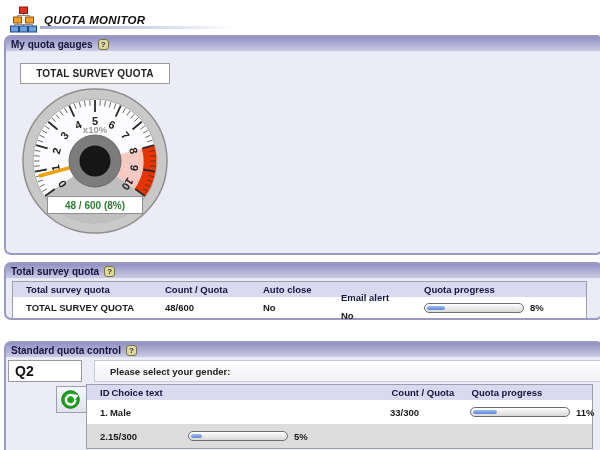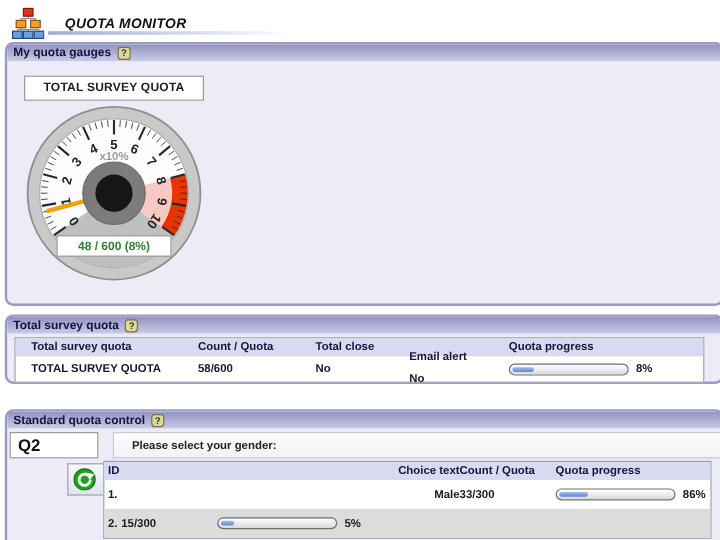--- a/index.html
+++ b/index.html
@@ -5,21 +5,21 @@
   * { box-sizing: border-box; margin: 0; padding: 0; }
   html,body { width:600px; height:450px; }
   body {
     background:#ffffff;
     font-family:"Liberation Sans", sans-serif;
     position:relative;
     overflow:hidden;
     color:#111;
   }
   
-  .app-header { position:absolute; left:10px; top:6px; display:flex; align-items:center; gap:17px; }
+  .app-header { position:absolute; left:10px; top:6px; display:flex; align-items:center; gap:7px; }
   .app-title { font-size:11.5px; font-weight:bold; font-style:italic; color:#101010; letter-spacing:.3px; }
   .title-underline { position:absolute; left:40px; top:26px; width:200px; height:3px;
     background:linear-gradient(to right,#a6accf,#dfe3f2 70%,rgba(255,255,255,0)); }
   
   .panel { position:absolute; left:4px; width:599px; border:2px solid #9a9ac4; border-radius:7px;
     background:#ececf7; }
   .panel-hd { height:15px; display:flex; align-items:center; gap:5px; padding:0 5px;
     background:linear-gradient(#9292c2,#cbcbe6); border-bottom:1px solid #e8e8f4;
     border-radius:4px 4px 0 0; }
   .panel-title { font-size:10px; font-weight:bold; color:#14143f; }
@@ -43,22 +43,22 @@
   .trow { display:flex; align-items:center; font-size:9.5px; }
   .thead { background:#d9d9ef; color:#14143f; font-weight:bold; height:15px; }
   .tdata { height:21px; font-weight:bold; color:#1a1a1a; }
   
   .c-name  { flex:0 0 152px; padding-left:13px; }
   .c-count { flex:0 0 98px; }
   .c-auto  { flex:0 0 78px; }
   .c-email { flex:0 0 83px;margin-top:16px; }
   .c-prog  { flex:1; display:flex; align-items:center; gap:6px; }
   
-  .d-id     { flex:0 0 14px; padding-left:3px; }
-  .d-choice { flex:0 0 282px; padding-left:2px;text-align:right; }
+  .d-id     { flex:0 0 14px; padding-left:13px; }
+  .d-choice { flex:0 0 282px; padding-left:2px; }
   .d-count  { flex:0 0 80px; }
   .d-prog   { flex:1; display:flex; align-items:center; gap:6px; }
   .row-alt { background:#dcdcdc; }
   .tdata.tall { height:24px; }
   
   .pbar { width:100px; height:10px; border:1px solid #6f6f6f; border-radius:5px;
     background:linear-gradient(#ffffff,#d9d9d9); position:relative; }
   .pfill { position:absolute; left:2px; top:2px; height:4px; border-radius:3px;
     background:linear-gradient(#a3c0ee,#5b86d4); }
   .ppct { font-size:9.5px; font-weight:bold; }
@@ -182,27 +182,27 @@
 
 <div class="panel" id="panel-total">
   <div class="panel-hd">
     <span class="panel-title">Total survey quota</span>
     <span class="help">?</span>
   </div>
   <div class="tbl" style="left:6px; top:17px; width:575px;">
     <div class="trow thead">
       <span class="c-name">Total survey quota</span>
       <span class="c-count">Count / Quota</span>
-      <span class="c-auto">Total close</span>
+      <span class="c-auto">Auto close</span>
       <span class="c-email">Email alert</span>
       <span class="c-prog">Quota progress</span>
     </div>
     <div class="trow tdata">
       <span class="c-name">TOTAL SURVEY QUOTA</span>
-      <span class="c-count">58/600</span>
+      <span class="c-count">48/600</span>
       <span class="c-auto">No</span>
       <span class="c-email">No</span>
       <span class="c-prog">
         <span class="pbar">
           <span class="pfill" style="width: 18px;"></span>
         </span>
         <span class="ppct">8%</span>
       </span>
     </div>
   </div>
@@ -231,21 +231,21 @@
       <span class="d-prog">Quota progress</span>
     </div>
     <div class="trow tdata tall">
       <span class="d-id">1.</span>
       <span class="d-choice">Male</span>
       <span class="d-count">33/300</span>
       <span class="d-prog">
         <span class="pbar">
           <span class="pfill" style="width: 24px;"></span>
         </span>
-        <span class="ppct">86%</span>
+        <span class="ppct">11%</span>
       </span>
     </div>
     <div class="trow tdata tall row-alt">
       <span class="d-id">2.</span>
       <span class="d-count">15/300</span>
       <span class="d-prog">
         <span class="pbar">
           <span class="pfill" style="width: 11px;"></span>
         </span>
         <span class="ppct">5%</span>

